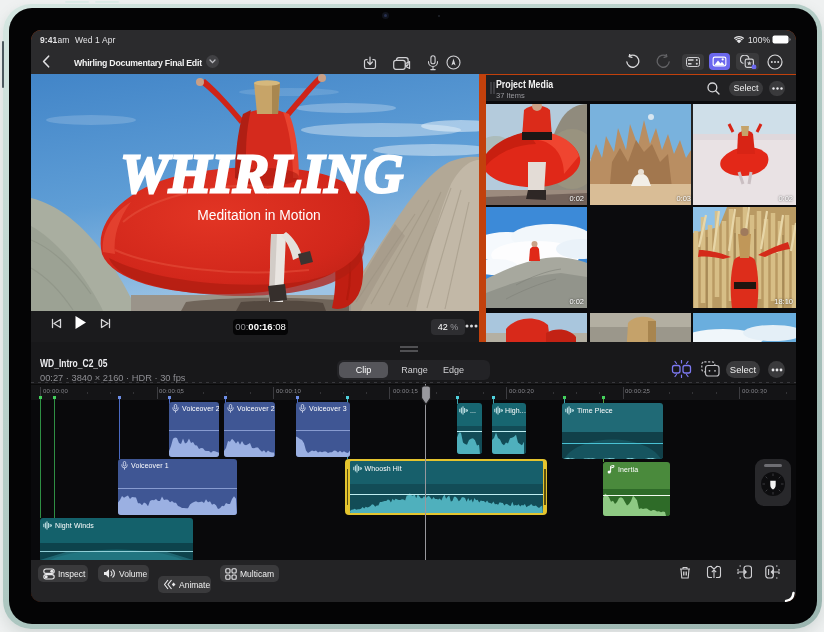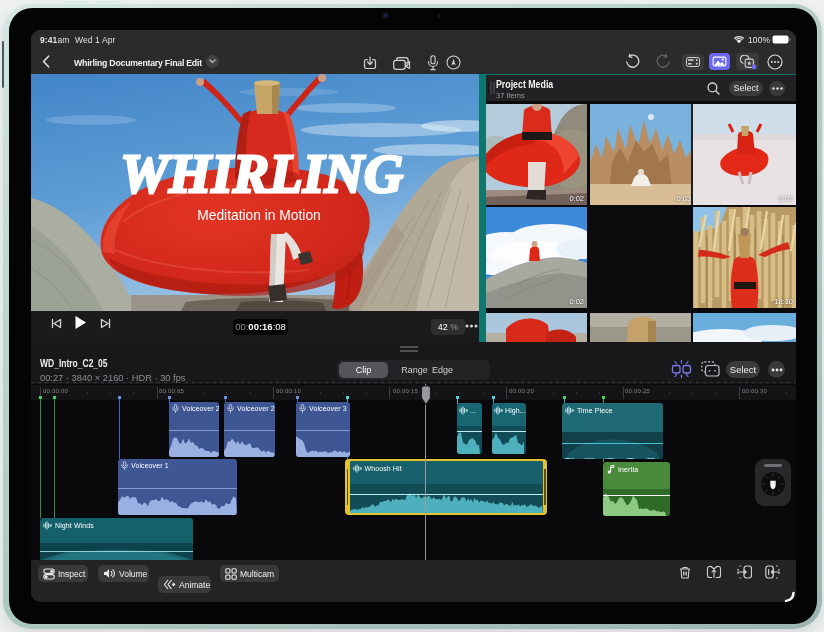--- a/index.html
+++ b/index.html
@@ -1,19 +1,19 @@
 <!DOCTYPE html>
 <html><head><meta charset="utf-8"><style>
 *{margin:0;padding:0;box-sizing:border-box;-webkit-font-smoothing:antialiased}
 body{width:824px;height:632px;background:#eff1f1;font-family:"Liberation Sans",sans-serif;position:relative;overflow:hidden;-webkit-font-smoothing:antialiased}
 .frame{position:absolute;left:3px;top:4px;width:819px;height:625px;border-radius:28px;
  background:linear-gradient(150deg,#d6e7e2 0%,#c2d8d2 22%,#adc7c1 55%,#9bb5b0 100%);
  box-shadow:0 6px 14px rgba(90,110,105,.18)}
 .bezel{position:absolute;left:9px;top:8px;width:808px;height:616px;border-radius:23px;background:#040405}
-.screen{position:absolute;left:31px;top:30px;width:765px;height:572px;border-radius:10px;background:#0f766e;overflow:hidden}
+.screen{position:absolute;left:31px;top:30px;width:765px;height:572px;border-radius:10px;background:#c2410c;overflow:hidden}
 .hdr{position:absolute;left:0;top:0;width:765px;height:44px;background:#2b2b2d}
 .st{position:absolute;font-size:8.5px;color:#e4e4e6;letter-spacing:.1px}
 .nav-title{position:absolute;left:43px;top:27px;font-size:9.5px;font-weight:bold;color:#f2f2f2;letter-spacing:-0.25px;transform:scaleX(0.92);transform-origin:0 0;white-space:nowrap}
 .circbtn{position:absolute;border-radius:50%;background:#414144}
 .pill{position:absolute;background:#3a3a3c;border-radius:9px;color:#f0f0f0;text-align:center}
 .preview{position:absolute;left:0;top:44px;width:448px;height:237px}
 .pbar{position:absolute;left:0;top:281px;width:448px;height:31px;background:#1b1b1d}
 .media{position:absolute;left:455px;top:45px;width:310px;height:267px;background:#0b0b0d;overflow:hidden}
 .mhdr{position:absolute;left:0;top:0;width:310px;height:26px;background:#212123}
 .thumb{position:absolute;overflow:hidden;background:#222}
@@ -310,21 +310,21 @@
 </div>
 <div class="tl">
 <div class="tlhdr"></div>
       <div style="position:absolute;left:369px;top:4px;width:18px;height:1.5px;background:#505053"></div>
       <div style="position:absolute;left:369px;top:8px;width:18px;height:1.5px;background:#505053"></div>
       <div style="position:absolute;left:9px;top:16px;font-size:10px;font-weight:bold;color:#ededf0;transform:scaleX(0.85);transform-origin:0 0">WD_Intro_C2_05</div>
       <div style="position:absolute;left:9px;top:31px;font-size:9.3px;color:#8e8e93">00:27 · 3840 × 2160 · HDR · 30 fps</div>
       <div class="seg" style="left:306px;top:18px;width:153px;height:20px"></div>
       <div class="segsel" style="position:absolute;left:308px;top:20px;width:49px;height:16px;font-size:9px;line-height:16px">Clip</div>
       <div style="position:absolute;left:359px;top:20px;width:49px;text-align:center;font-size:9px;line-height:16px;color:#d0d0d3">Range</div>
-      <div style="position:absolute;left:387px;top:20px;width:49px;text-align:center;font-size:9px;line-height:16px;color:#d0d0d3">Edge</div>
+      <div style="position:absolute;left:412px;top:20px;width:49px;font-size:9px;line-height:16px;color:#d0d0d3">Edge</div>
       <svg style="position:absolute;left:640px;top:18px" width="21" height="18" viewBox="0 0 21 18">
 <rect x="1.5" y="5.5" width="7.5" height="7.5" rx="2" stroke="#7d79f2" stroke-width="1.3" fill="none"></rect>
 <rect x="12" y="5.5" width="7.5" height="7.5" rx="2" stroke="#7d79f2" stroke-width="1.3" fill="none"></rect>
 <path d="M10.5 0.5 V3 M4 1.5 L5.5 3.5 M17 1.5 L15.5 3.5 M10.5 15 V17.5 M4 16.5 L5.5 14.5 M17 16.5 L15.5 14.5" stroke="#7d79f2" stroke-width="1.2" stroke-linecap="round"></path>
 </svg>
       <svg style="position:absolute;left:670px;top:19px" width="19" height="16" viewBox="0 0 19 16">
 <rect x="0.8" y="0.8" width="13" height="10" rx="2.5" stroke="#bfbfc3" stroke-width="1.2" fill="none" stroke-dasharray="2.2 1.6"></rect>
 <rect x="4.5" y="4.5" width="13.5" height="10.5" rx="2.5" stroke="#bfbfc3" stroke-width="1.2" fill="#18181a"></rect>
 <circle cx="8.5" cy="9.8" r="0.9" fill="#bfbfc3"></circle>
         <circle cx="14" cy="9.8" r="0.9" fill="#bfbfc3"></circle>

